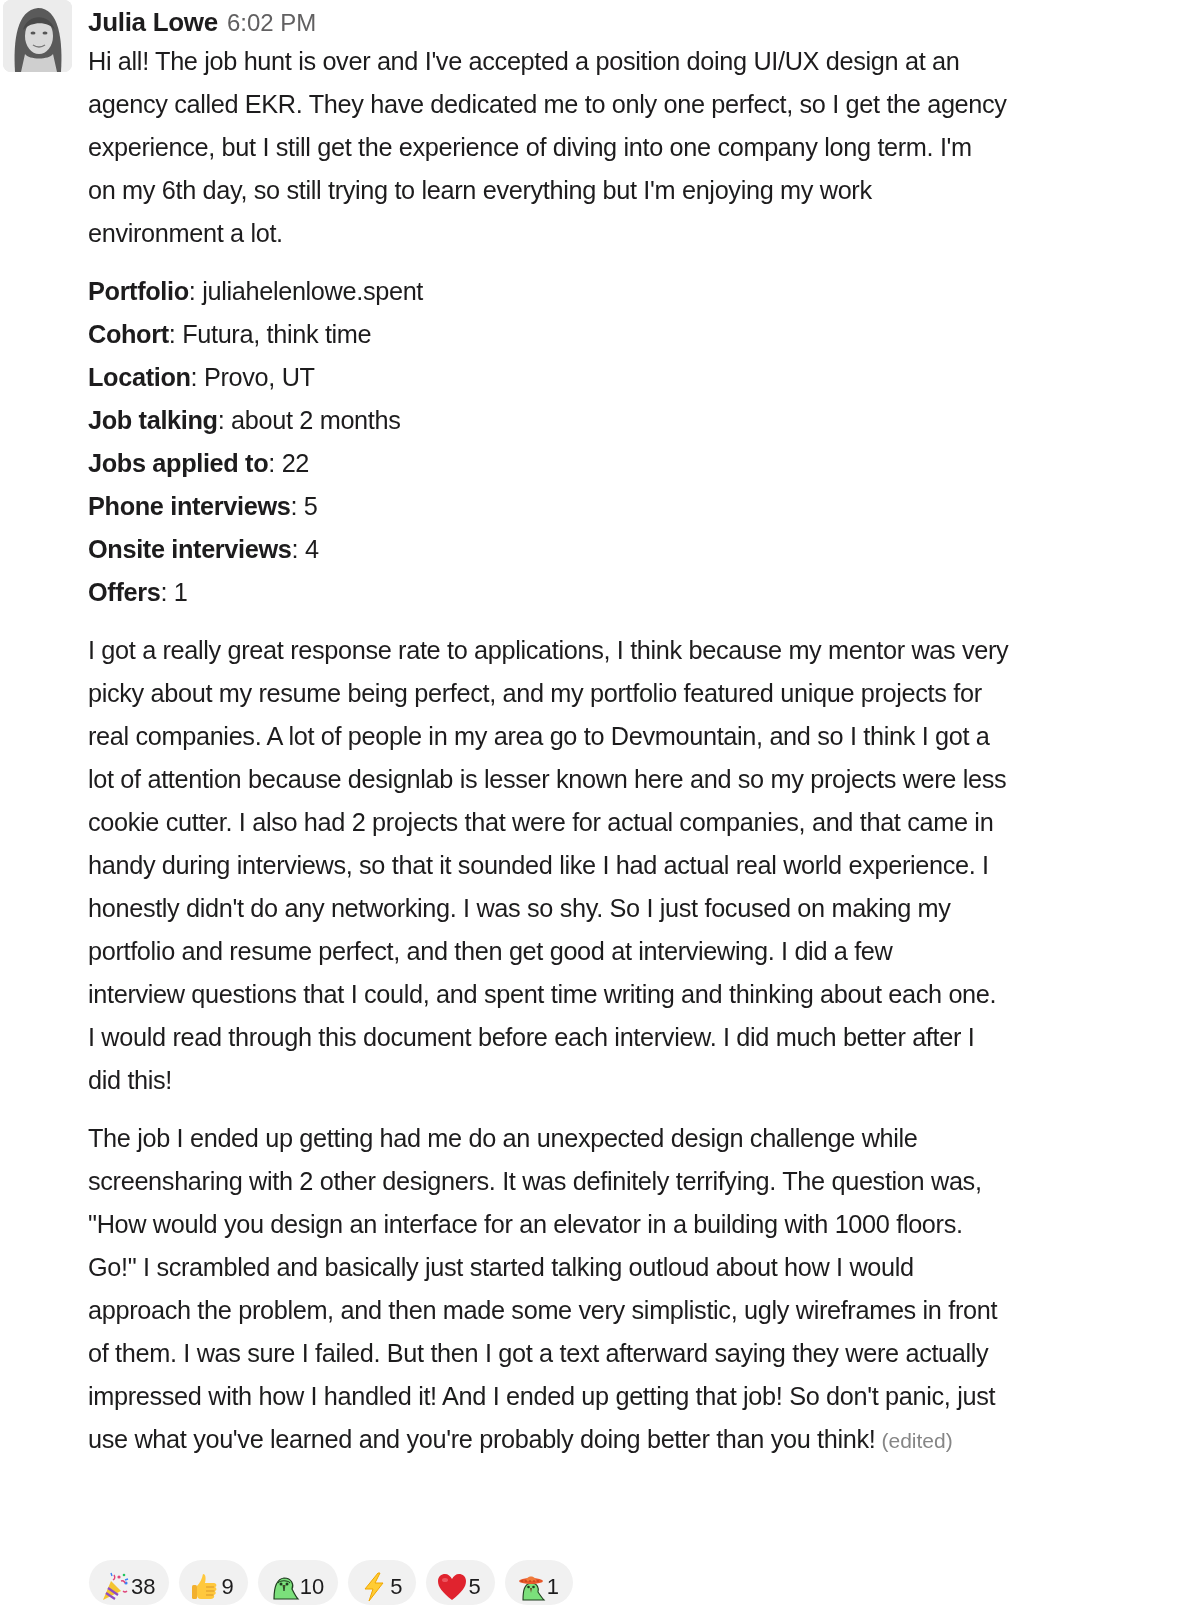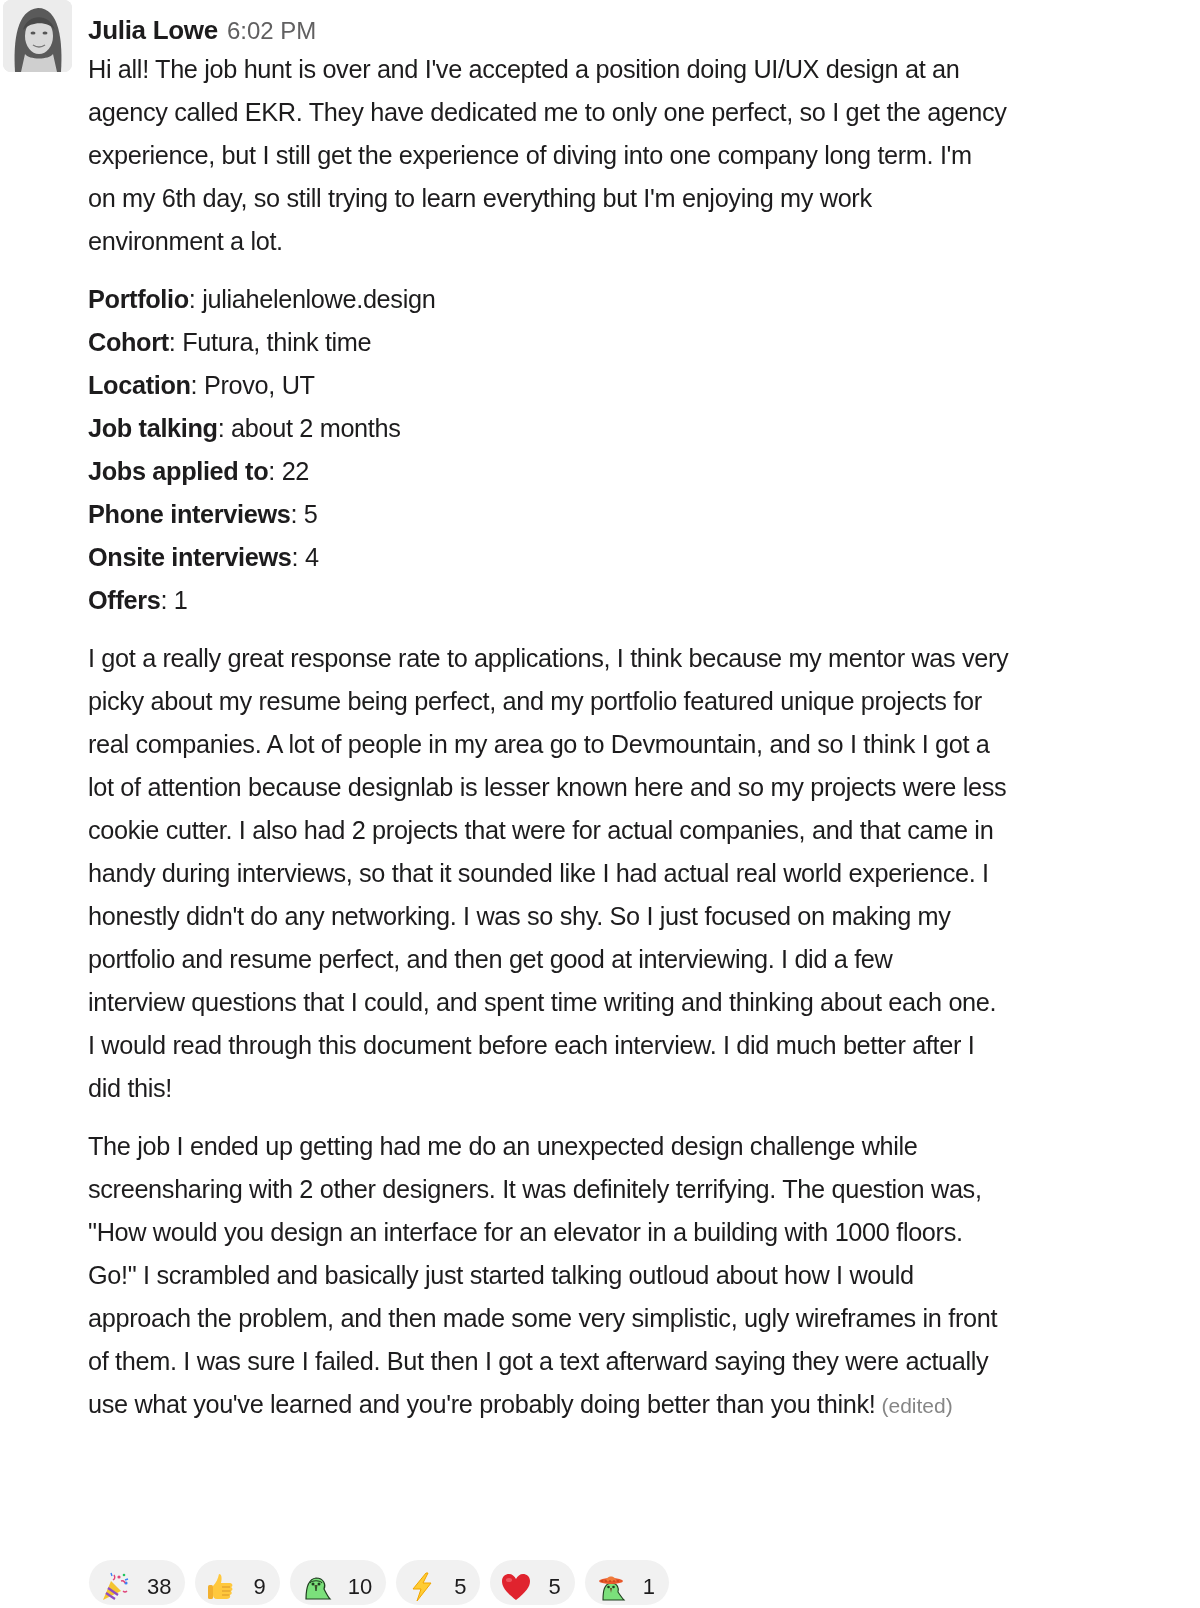--- a/index.html
+++ b/index.html
@@ -7,41 +7,41 @@
     width: 1200px; height: 1608px; overflow: hidden; position: relative;
     font-family: "Liberation Sans", "DejaVu Sans", sans-serif;
     color: #1d1c1d;
   }
   .avatar {
     position: absolute; left: 3px; top: 0; width: 69px; height: 72px;
     border-radius: 8px; overflow: hidden; background: #e6e6e6;
   }
   .avatar svg { display: block; width: 100%; height: 100%; }
   .content { position: absolute; left: 88px; top: 0; width: 1112px; }
-  .header { height: 36px; display: flex; align-items: baseline; padding-top: 12px; }
+  .header { height: 36px; display: flex; align-items: baseline; padding-top: 4px; }
   .author {
     font-weight: bold; font-size: 26px; color: #1d1c1d; line-height: 36px;
     letter-spacing: -0.3px; cursor: pointer;
   }
   .timestamp {
     font-size: 24px; color: #616061; margin-left: 9px; line-height: 36px; cursor: pointer;
   }
   .msg { font-size: 25.3px; line-height: 43px; letter-spacing: -0.35px; }
   .para { margin: 0; }
   .para + .para { margin-top: 15px; }
   .line { display: block; white-space: nowrap; height: 43px; }
   .bold { font-weight: bold; }
   .edited { font-size: 21px; color: #868686; margin-left: 6px; letter-spacing: 0; }
   .reactions {
     position: absolute; left: 89px; top: 1560px; display: flex; gap: 10px;
   }
   .pill {
     height: 45px; box-sizing: border-box; padding: 8px 14px 0 10px;
     background: #f1f1f1; border-radius: 23px;
-    display: flex; align-items: center; gap: 16px; cursor: pointer;
+    display: flex; align-items: center; gap: 0; cursor: pointer;
   }
   .pill .emoji { width: 32px; height: 32px; display: flex; align-items: center; justify-content: center; }
   .pill .emoji svg { width: 32px; height: 32px; display: block; }
   .pill .count { font-size: 22px; color: #1d1c1d; }
 </style>
 </head>
 <body>
 
 <div>
   <div class="avatar">
@@ -66,21 +66,21 @@
     <div class="msg">
       <p class="para">
         <span class="line">Hi all! The job hunt is over and I've accepted a position doing UI/UX design at an</span>
         <span class="line">agency called EKR. They have dedicated me to only one perfect, so I get the agency</span>
         <span class="line">experience, but I still get the experience of diving into one company long term. I'm</span>
         <span class="line">on my 6th day, so still trying to learn everything but I'm enjoying my work</span>
         <span class="line">environment a lot.</span>
       </p>
 
       <p class="para">
-        <span class="line"><span class="bold">Portfolio</span><span>: juliahelenlowe.design</span></span>
+        <span class="line"><span class="bold">Portfolio</span><span>: juliahelenlowe.spent</span></span>
         <span class="line"><span class="bold">Cohort</span><span>: Futura, think time</span></span>
         <span class="line"><span class="bold">Location</span><span>: Provo, UT</span></span>
         <span class="line"><span class="bold">Job talking</span><span>: about 2 months</span></span>
         <span class="line"><span class="bold">Jobs applied to</span><span>: 22</span></span>
         <span class="line"><span class="bold">Phone interviews</span><span>: 5</span></span>
         <span class="line"><span class="bold">Onsite interviews</span><span>: 4</span></span>
         <span class="line"><span class="bold">Offers</span><span>: 1</span></span>
       </p>
 
       <p class="para">
@@ -97,20 +97,21 @@
         <span class="line">did this!</span>
       </p>
 
       <p class="para">
         <span class="line">The job I ended up getting had me do an unexpected design challenge while</span>
         <span class="line">screensharing with 2 other designers. It was definitely terrifying. The question was,</span>
         <span class="line">"How would you design an interface for an elevator in a building with 1000 floors.</span>
         <span class="line">Go!" I scrambled and basically just started talking outloud about how I would</span>
         <span class="line">approach the problem, and then made some very simplistic, ugly wireframes in front</span>
         <span class="line">of them. I was sure I failed. But then I got a text afterward saying they were actually</span>
+        <span class="line">impressed with how I handled it! And I ended up getting that job! So don't panic, just</span>
         <span class="line"><span>use what you've learned and you're probably doing better than you think!</span><span class="edited">(edited)</span></span>
       </p>
     </div>
   </div>
 
   <div class="reactions">
     <div class="pill">
       <span class="emoji">
         <svg viewBox="0 0 32 32">
           <path d="M4 29 L12 10 L22 20 Z" fill="#f4c430"></path>

